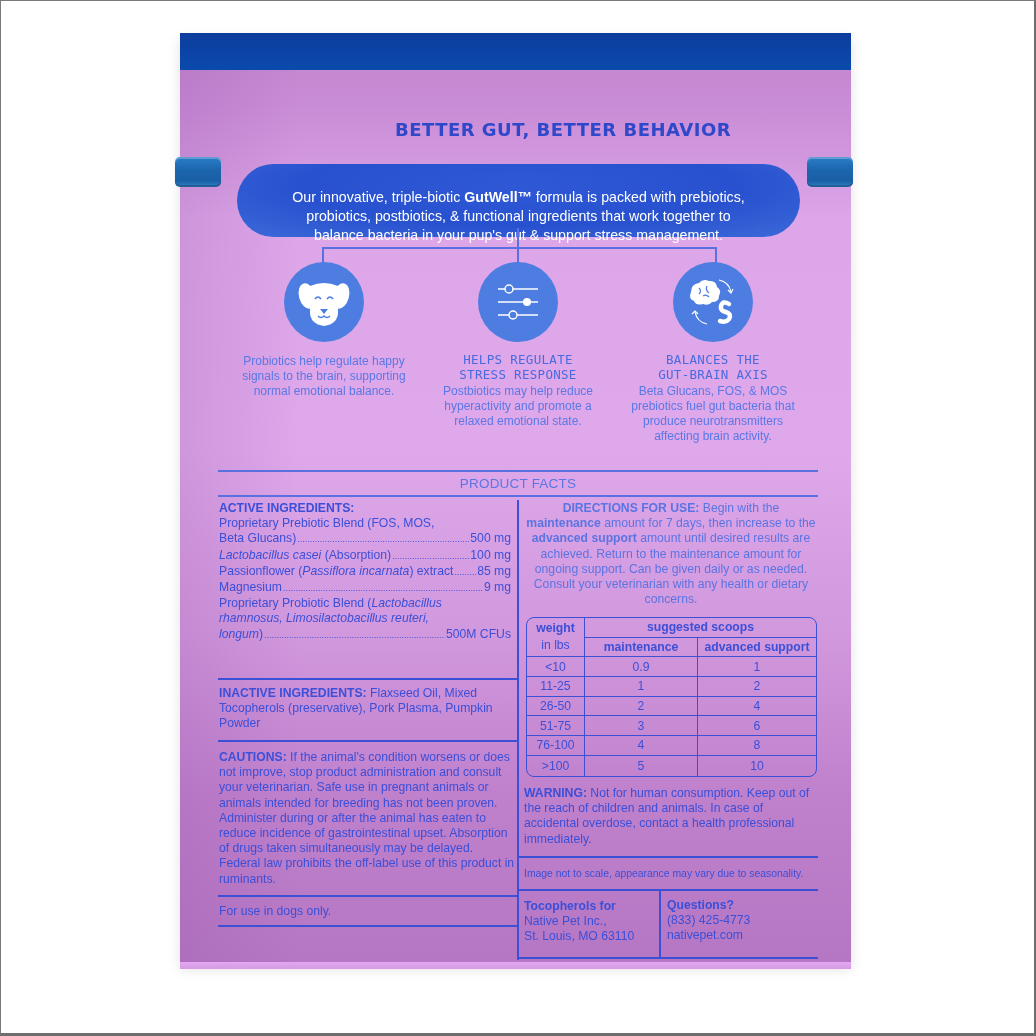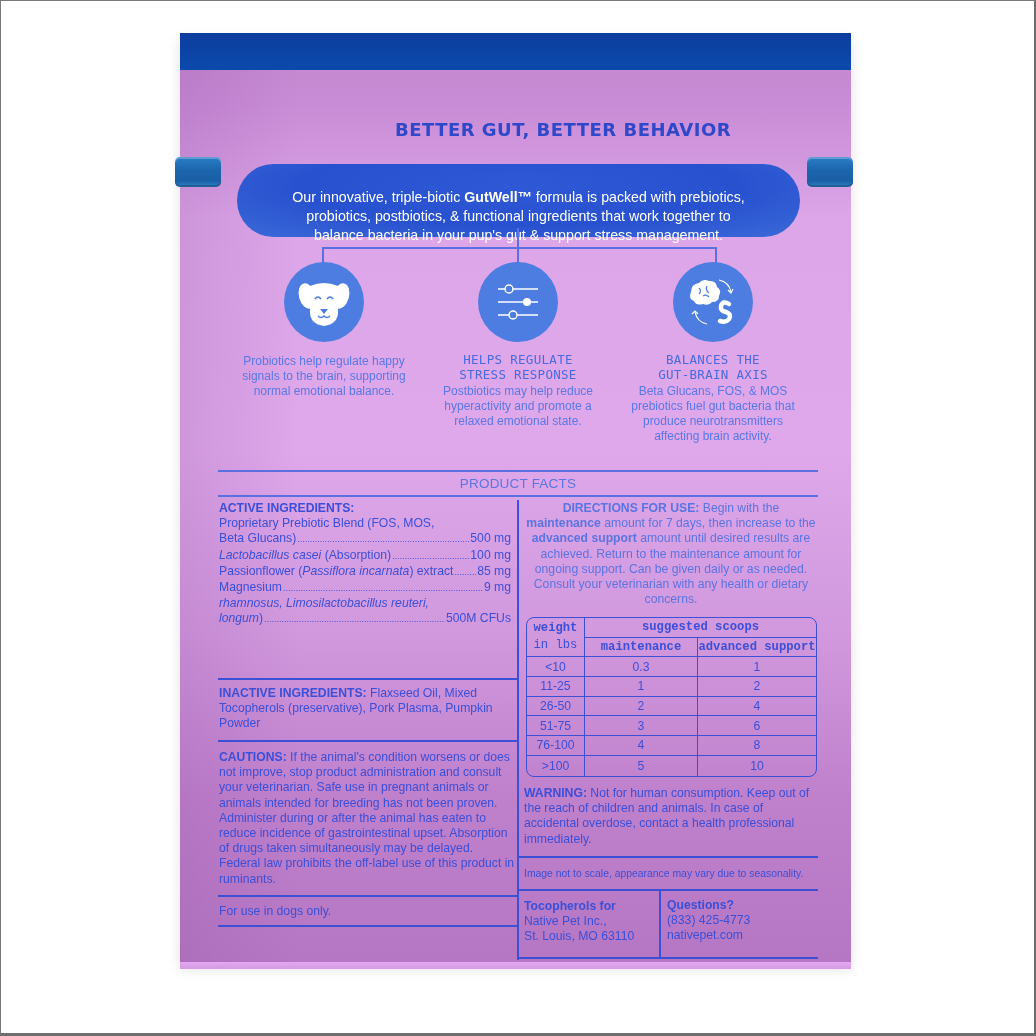--- a/index.html
+++ b/index.html
@@ -62,21 +62,21 @@
   .row .lab { flex: 0 0 auto; }
   .row .dots { flex: 1 1 auto; overflow: hidden; margin: 0 1px; }
   .row .dots::before { content: "................................................................................................................"; letter-spacing: 0px; font-size: 9px; }
   .row .val { flex: 0 0 auto; }
 
   table.dose { position: absolute; left: 526px; top: 617px; width: 291px; border-collapse: separate; border-spacing: 0;
     border: 1.5px solid #3b50d4; border-radius: 8px; font-size: 12.2px; color: #3b4fd8; text-align: center; }
   table.dose td, table.dose th { border-right: 1.2px solid #3b50d4; border-bottom: 1.2px solid #3b50d4; height: 19.7px; padding: 0; font-weight: normal; }
   table.dose tr > *:last-child { border-right: none; }
   table.dose tr:last-child > * { border-bottom: none; }
-  table.dose th { font-weight: bold; font-family: Liberation Mono, monospace; }
+  table.dose th { font-weight: bold; }
   table.dose .wh { width: 58px; line-height: 17px; }
   table.dose .mt { width: 113px; }
 </style>
 </head>
 <body>
 
 <div class="bag">
   <div class="topband"></div>
 </div>
 <div class="clip left"></div>
@@ -169,20 +169,21 @@
   <div class="row">
       <span class="lab"><span>Passionflower (</span><i>Passiflora incarnata</i><span>) extract</span></span>
       <span class="dots"></span>
       <span class="val">85 mg</span>
     </div>
   <div class="row">
       <span class="lab">Magnesium</span>
       <span class="dots"></span>
       <span class="val">9 mg</span>
     </div>
+  <div><span>Proprietary Probiotic Blend (</span><i>Lactobacillus</i></div>
   <div><i>rhamnosus, Limosilactobacillus reuteri,</i></div>
   <div class="row">
       <span class="lab"><i>longum</i><span>)</span></span>
       <span class="dots"></span>
       <span class="val">500M CFUs</span>
     </div>
 </div>
 
 <div class="hline" style="left:218px; top:678px; width:300px;"></div>
 
@@ -212,21 +213,21 @@
           <div style="font-weight:normal;">in lbs</div>
         </th>
     <th colspan="2">suggested scoops</th>
   </tr>
   <tr>
     <th class="mt">maintenance</th>
     <th>advanced support</th>
   </tr>
   <tr>
         <td>&lt;10</td>
-        <td>0.3</td>
+        <td>0.9</td>
         <td>1</td>
       </tr>
   <tr>
         <td>11-25</td>
         <td>1</td>
         <td>2</td>
       </tr>
   <tr>
         <td>26-50</td>
         <td>2</td>

